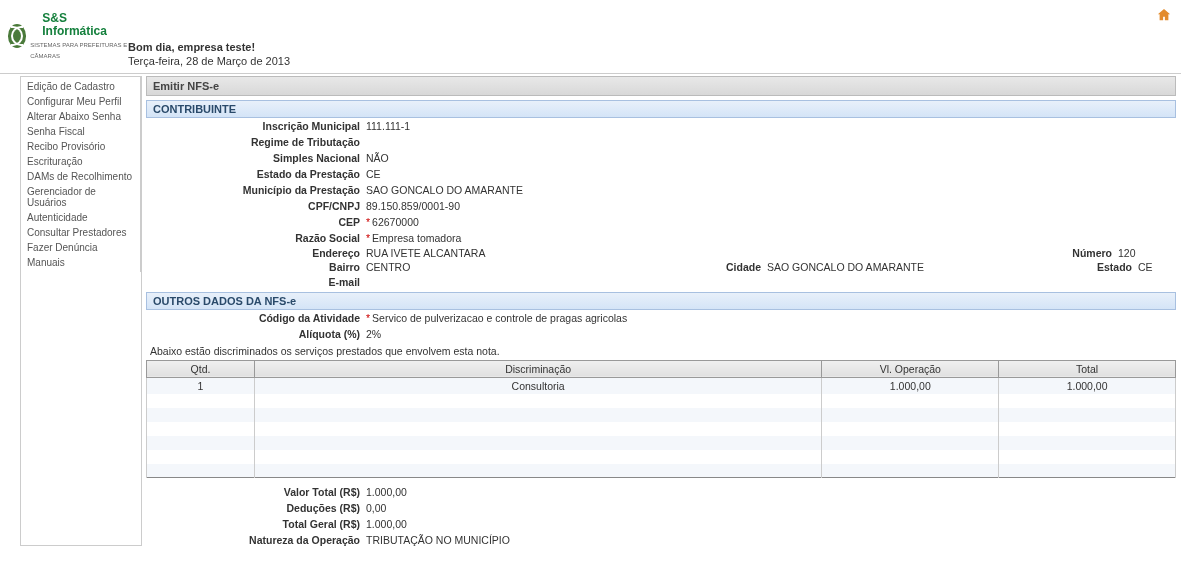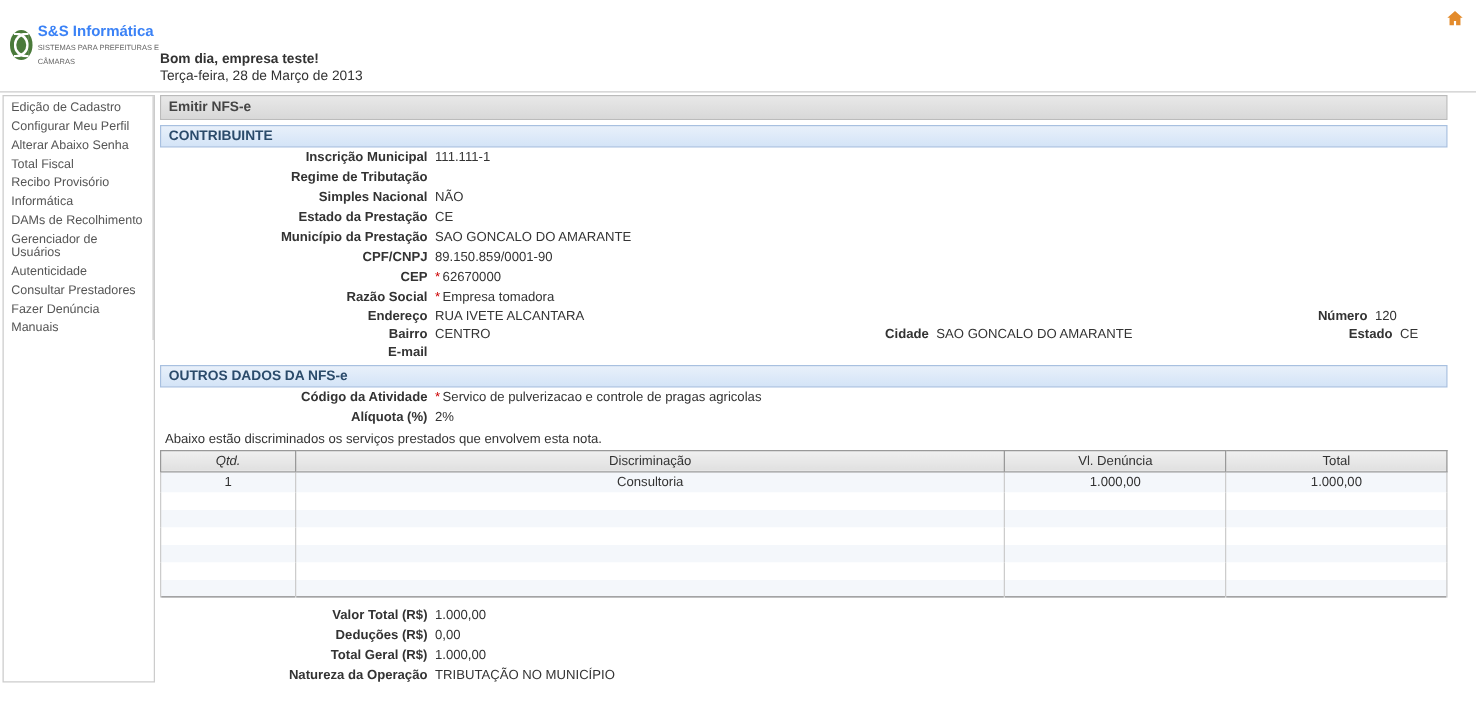--- a/index.html
+++ b/index.html
@@ -1,45 +1,45 @@
 <!DOCTYPE html>
 <html><head>
 <meta charset="utf-8">
 <style>
 * { box-sizing: border-box; margin: 0; padding: 0; }
 body { font-family: Arial, sans-serif; font-size: 11px; background: #fff; color: #333; }
-.container { display: flex; width: 1160px; }
+.container { display: flex; width: 1160px; margin-left: 18px; }
 .header { display: flex; align-items: center; padding: 4px 8px; border-bottom: 1px solid #ccc; position: relative; }
 .logo { display: flex; align-items: center; gap: 4px; width: 120px; }
 .logo-icon { width: 24px; height: 24px; border-radius: 50%; background: #4a7a3a; position: relative; }
 .logo-icon::before { content: ''; position: absolute; width: 10px; height: 16px; border: 2px solid #fff; border-radius: 10px 0 0 10px; left: 3px; top: 2px; border-right: none; }
 .logo-icon::after { content: ''; position: absolute; width: 10px; height: 16px; border: 2px solid #fff; border-radius: 0 10px 10px 0; right: 3px; top: 2px; border-left: none; }
 .logo-text { font-size: 10px; line-height: 1.1; }
-.logo-text b { font-size: 12px; color: #3b82f6; display: block; }
+.logo-text b { font-size: 12px; color: #15803d; display: block; margin-left: 12px; }
 .greeting { font-size: 11px; line-height: 1.3; margin-top: 36px; }
 .greeting b { display: block; }
 .home-icon { position: absolute; right: 10px; top: 8px; width: 14px; height: 14px; }
 .sidebar { width: 120px; border-right: 1px solid #ccc; padding: 2px 0; }
 .sidebar-item { padding: 2px 6px; font-size: 10px; color: #555; cursor: pointer; }
 .main { flex: 1; padding: 0; }
 .page-title { background: linear-gradient(#e8e8e8, #d8d8d8); border: 1px solid #bbb; padding: 3px 6px; font-size: 11px; font-weight: bold; color: #444; margin: 2px 2px 4px 2px; }
 .section-header { background: linear-gradient(#e8f0fa, #d4e4f7); border: 1px solid #a8c0e0; padding: 2px 6px; font-size: 11px; font-weight: bold; color: #2a4a6a; margin: 2px 2px 0 2px; }
 .field-row { display: flex; align-items: center; padding: 1px 0; min-height: 16px; }
 .field-label { width: 222px; text-align: right; padding-right: 6px; font-size: 10.5px; font-weight: bold; color: #333; }
 .field-value { font-size: 10.5px; color: #333; }
 .req { color: #c00; margin-right: 2px; }
 .tomador-row { display: flex; align-items: center; padding: 1px 0; }
 .tomador-row .inline-label { font-weight: bold; font-size: 10.5px; padding-right: 6px; }
 .discrim-note { padding: 3px 6px; font-size: 10.5px; }
 table.discrim { width: calc(100% - 4px); margin: 0 2px; border-collapse: collapse; border: 1px solid #888; }
 table.discrim th { background: linear-gradient(#f0f0f0, #e0e0e0); border: 1px solid #999; padding: 2px 4px; font-size: 10.5px; font-weight: normal; color: #333; }
 table.discrim td { border-left: 1px solid #ccc; border-right: 1px solid #ccc; padding: 2px 4px; font-size: 10.5px; text-align: center; height: 14px; }
 table.discrim tr:nth-child(odd) td { background: #f4f7fb; }
 table.discrim tr:nth-child(even) td { background: #fff; }
-.col-qtd { width: 110px; font-style: italic; }
+.col-qtd { width: 110px; }
 .col-disc { width: 580px; }
 .col-unit { width: 180px; }
 .col-tot { width: 180px; }
 .sidebar-wrap { border: 1px solid #ccc; margin: 2px; }
 </style>
 </head>
 <body>
 
 <div class="header">
   <div class="logo">
@@ -57,23 +57,23 @@
       <path fill="#e38b2c" d="M8 1L1 7h2v7h4V10h2v4h4V7h2z"></path>
     </svg>
 </div>
 
 <div class="container">
   <div class="sidebar-wrap">
     <div class="sidebar">
       <div class="sidebar-item">Edição de Cadastro</div>
       <div class="sidebar-item">Configurar Meu Perfil</div>
       <div class="sidebar-item">Alterar Abaixo Senha</div>
-      <div class="sidebar-item">Total Fiscal</div>
+      <div class="sidebar-item">Senha Fiscal</div>
       <div class="sidebar-item">Recibo Provisório</div>
-      <div class="sidebar-item">Informática</div>
+      <div class="sidebar-item">Escrituração</div>
       <div class="sidebar-item">DAMs de Recolhimento</div>
       <div class="sidebar-item">Gerenciador de Usuários</div>
       <div class="sidebar-item">Autenticidade</div>
       <div class="sidebar-item">Consultar Prestadores</div>
       <div class="sidebar-item">Fazer Denúncia</div>
       <div class="sidebar-item">Manuais</div>
     </div>
   </div>
 
   <div class="main">
@@ -142,21 +142,21 @@
         <div class="field-value">2%</div>
       </div>
 
     <div class="discrim-note">Abaixo estão discriminados os serviços prestados que envolvem esta nota.</div>
 
     <table class="discrim">
       <thead>
         <tr>
           <th class="col-qtd">Qtd.</th>
           <th class="col-disc">Discriminação</th>
-          <th class="col-unit">Vl. Denúncia</th>
+          <th class="col-unit">Vl. Operação</th>
           <th class="col-tot">Total</th>
         </tr>
       </thead>
       <tbody>
         <tr>
           <td>1</td>
           <td>Consultoria</td>
           <td>1.000,00</td>
           <td>1.000,00</td>
         </tr>

